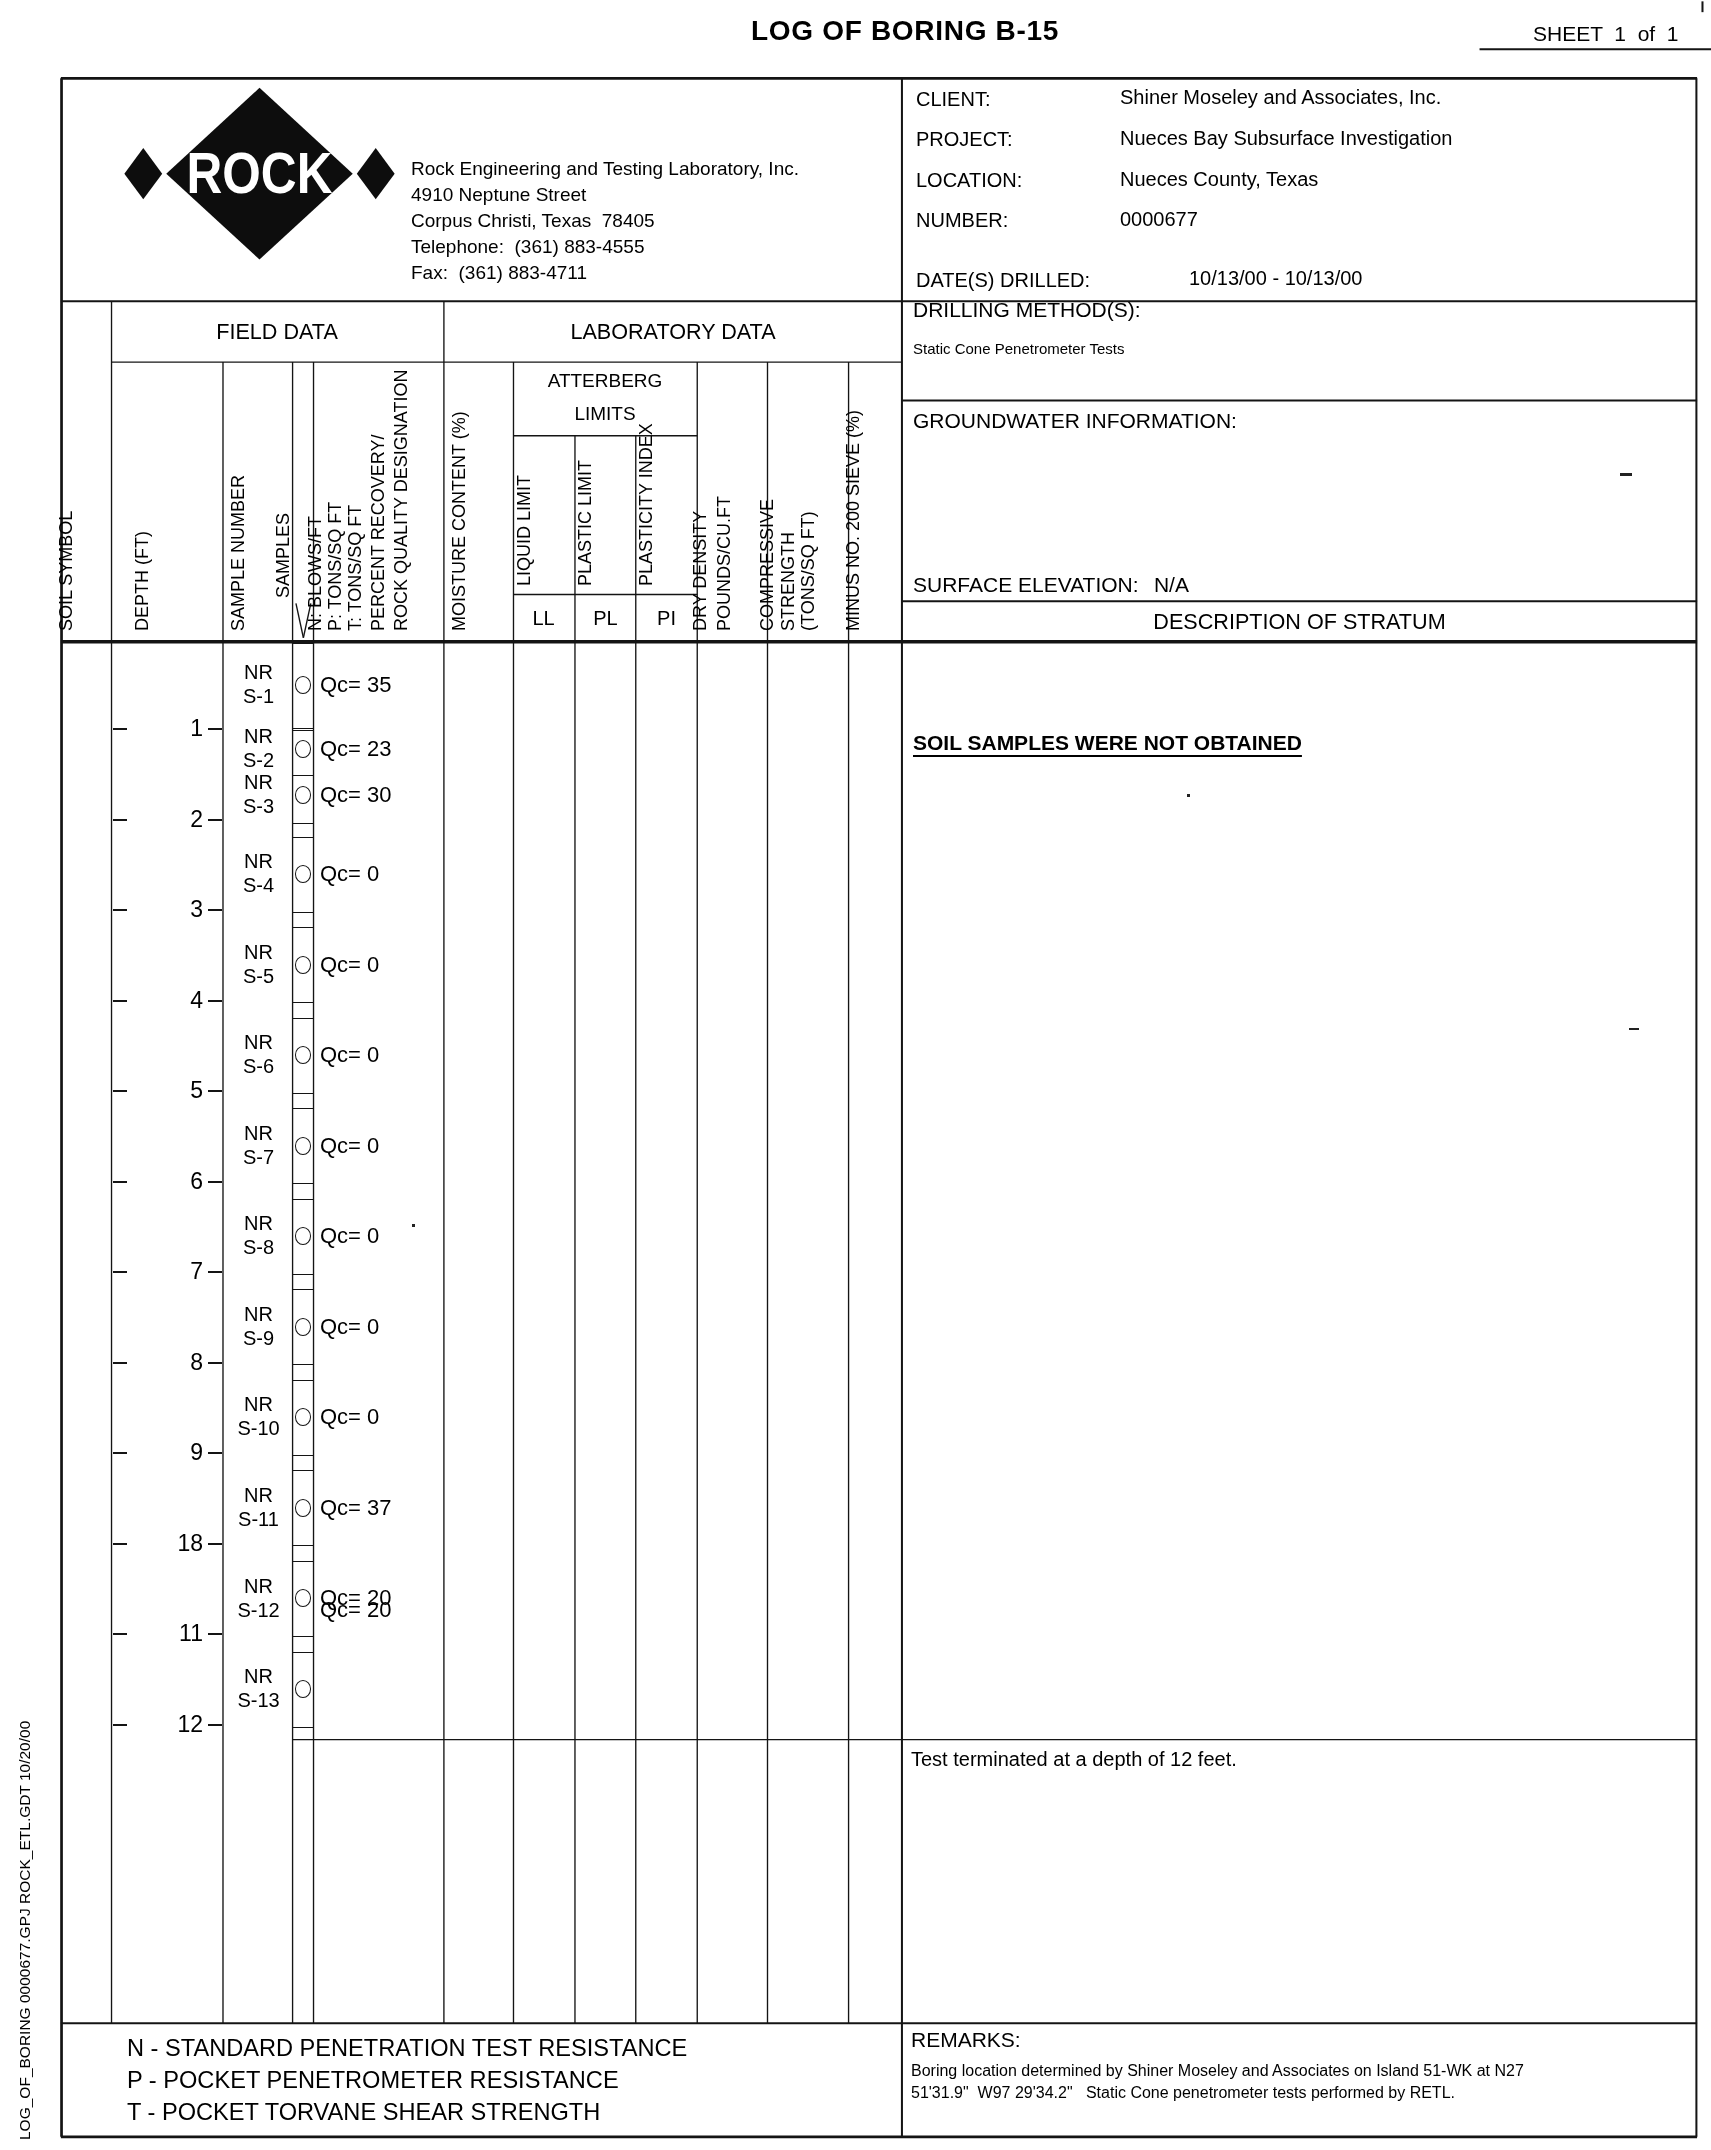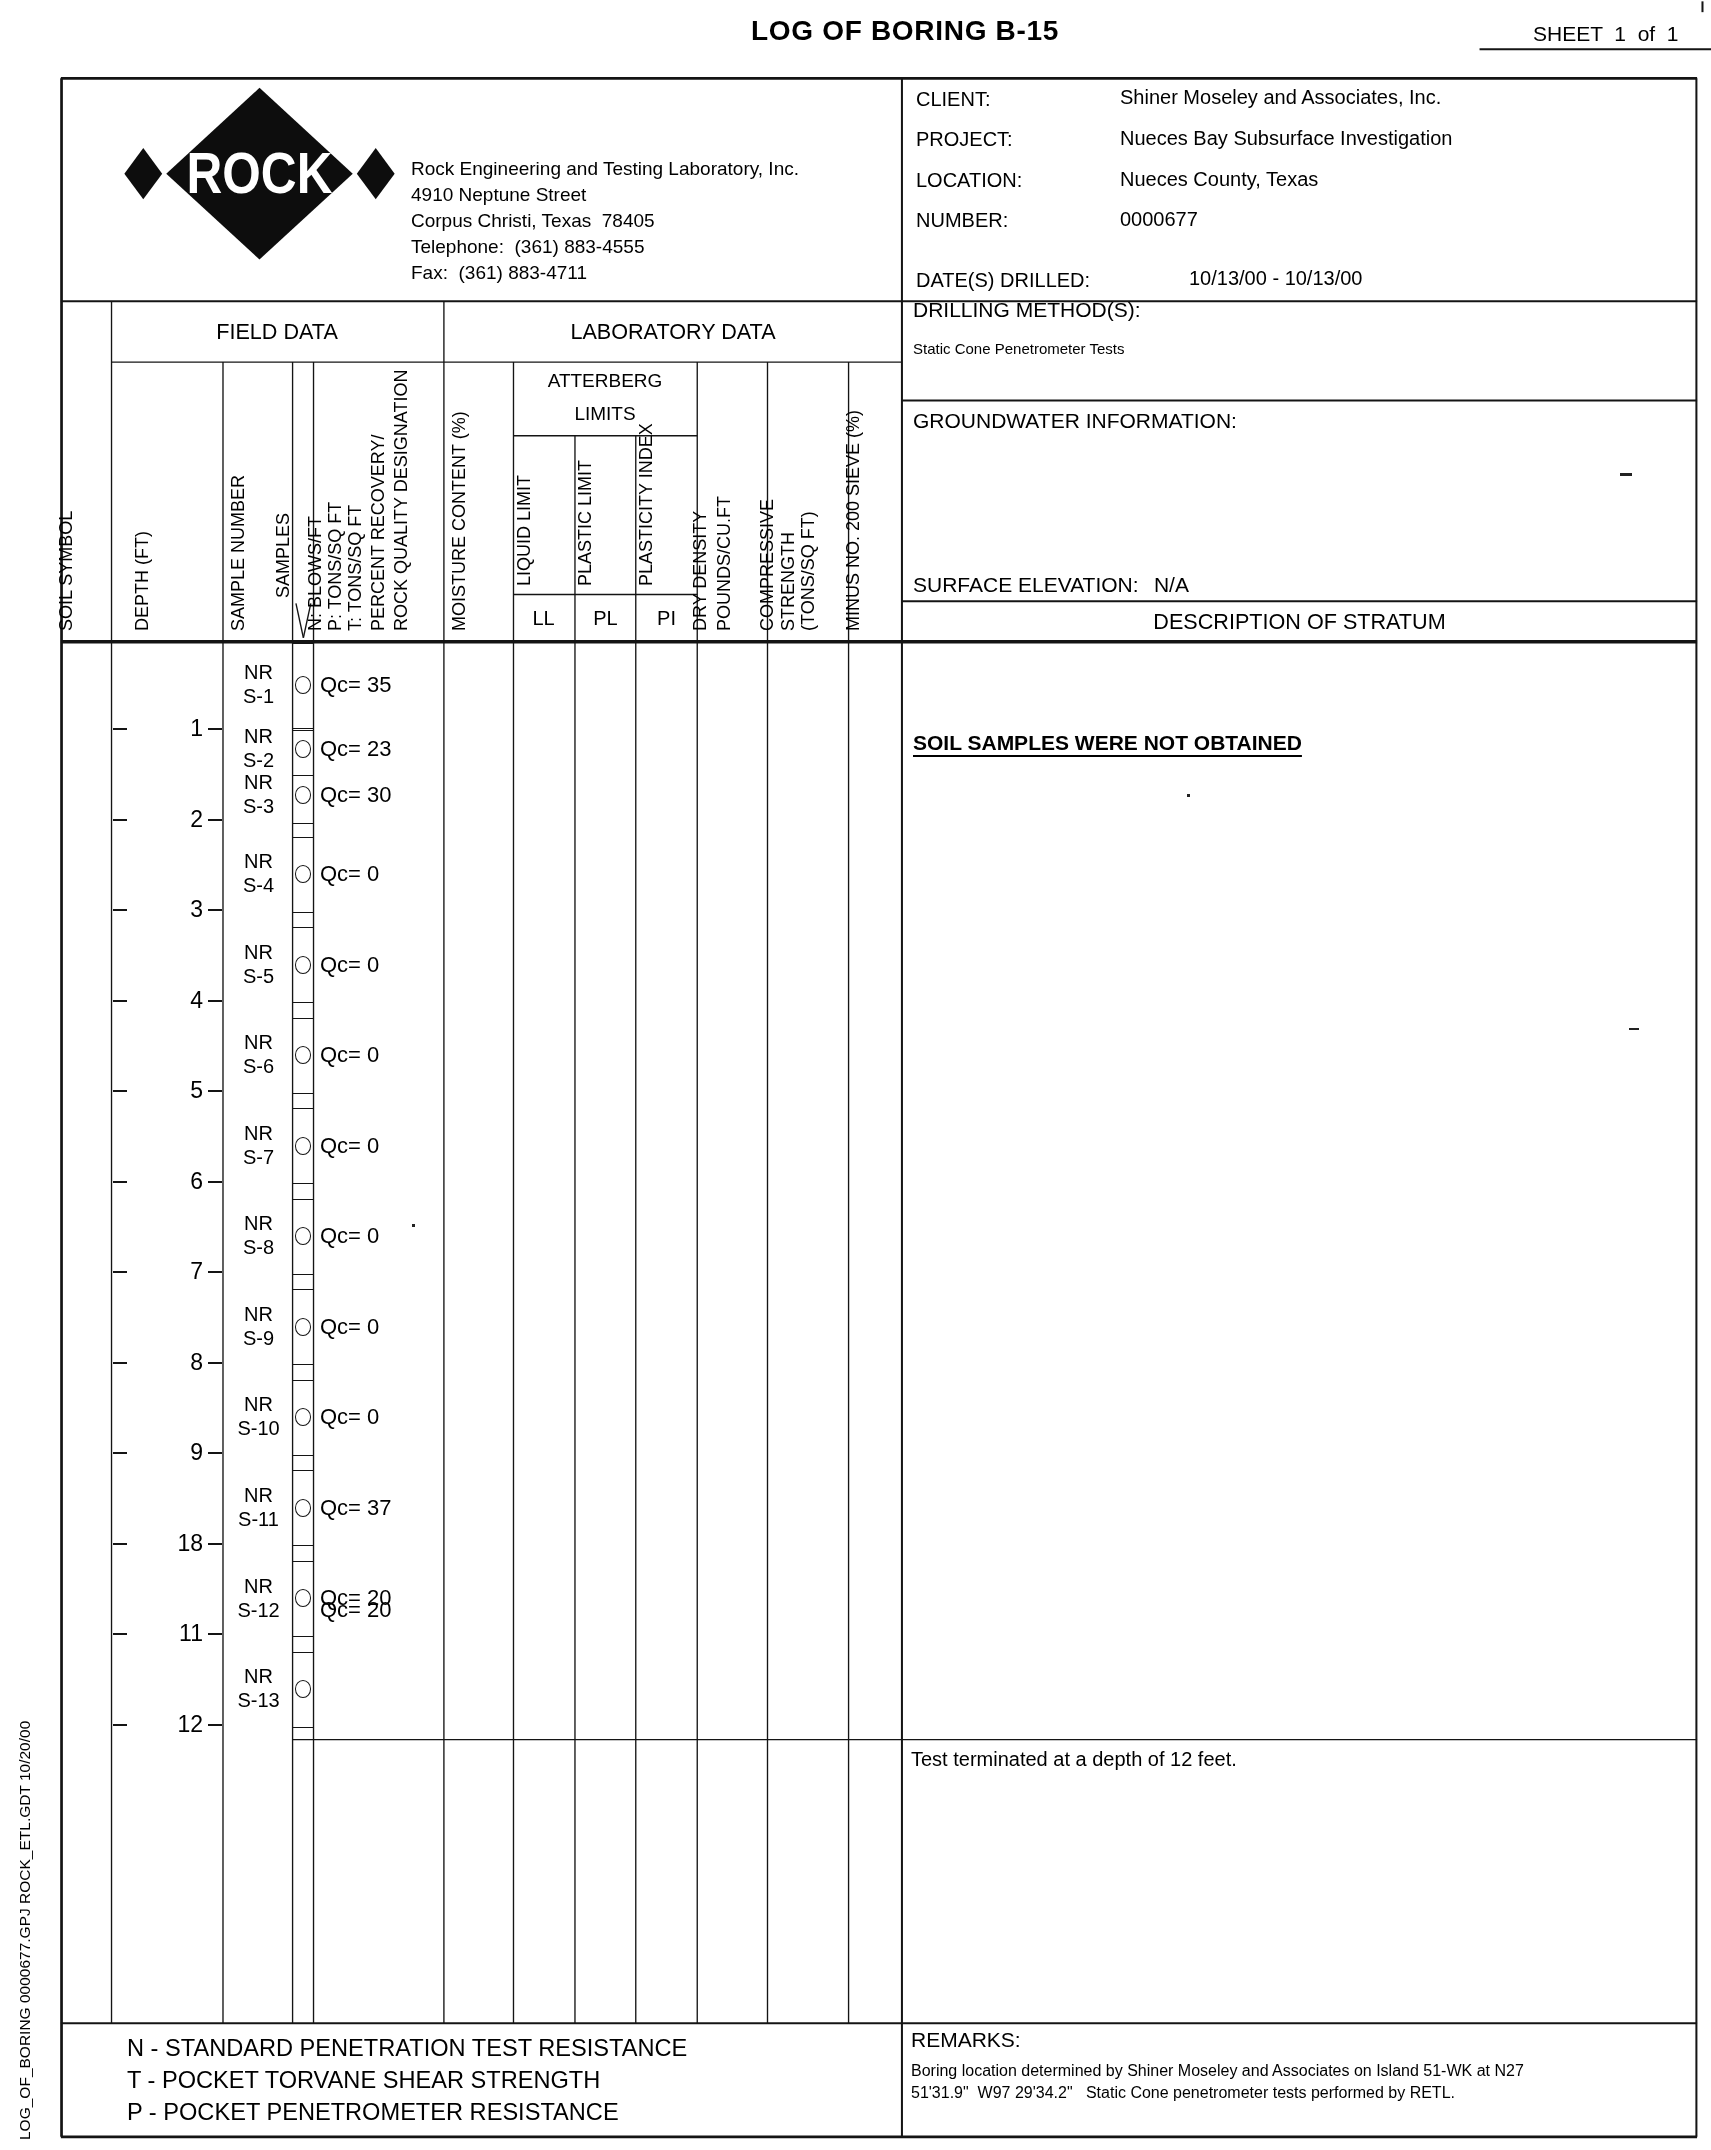--- a/index.html
+++ b/index.html
@@ -107,22 +107,22 @@
   <div class="abs ctr" style="left:513px;top:403px;width:184px;font-size:19px;">LIMITS</div>
   <div class="abs ctr" style="left:513px;top:607px;width:61px;font-size:20px;">LL</div>
   <div class="abs ctr" style="left:575px;top:607px;width:61px;font-size:20px;">PL</div>
   <div class="abs ctr" style="left:636px;top:607px;width:61px;font-size:20px;">PI</div>
 
   <div class="abs" style="left:913px;top:731px;font-size:21px;font-weight:bold;text-decoration:underline;text-underline-offset:4.7px;">SOIL SAMPLES WERE NOT OBTAINED</div>
   <div class="abs" style="left:911px;top:1748px;font-size:20px;">Test terminated at a depth of 12 feet.</div>
 
   <div class="abs" style="left:127px;top:2032px;font-size:23.6px;line-height:32px;">
     <div>N - STANDARD PENETRATION TEST RESISTANCE</div>
+    <div>P - POCKET PENETROMETER RESISTANCE</div>
     <div>T - POCKET TORVANE SHEAR STRENGTH</div>
-    <div>P - POCKET PENETROMETER RESISTANCE</div>
   </div>
 
   <div class="abs" style="left:911px;top:2028px;font-size:21px;">REMARKS:</div>
   <div class="abs pre" style="left:911px;top:2062px;font-size:16px;">Boring location determined by Shiner Moseley and Associates on Island 51-WK at N27</div>
   <div class="abs pre" style="left:911px;top:2084px;font-size:16px;">51'31.9"  W97 29'34.2"   Static Cone penetrometer tests performed by RETL.</div>
 
   <div class="rt pre" style="left:35px;top:2120px;font-size:15.5px;">LOG_OF_BORING  0000677.GPJ  ROCK_ETL.GDT  10/20/00</div>
 
   <div class="mark" style="left:1620px;top:473px;width:12px;height:2.7px;"></div>
   <div class="mark" style="left:1629px;top:1028px;width:10px;height:2px;"></div>

